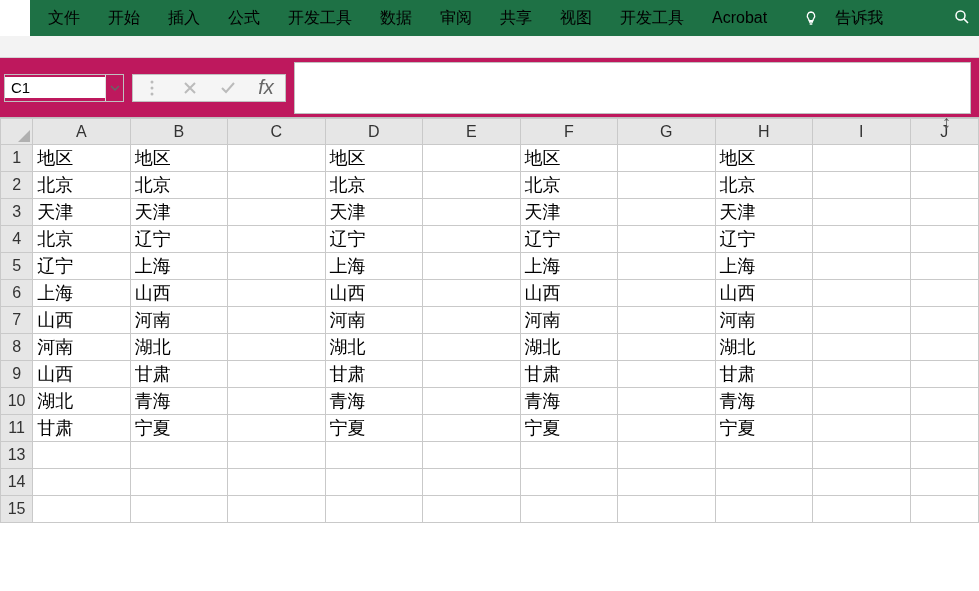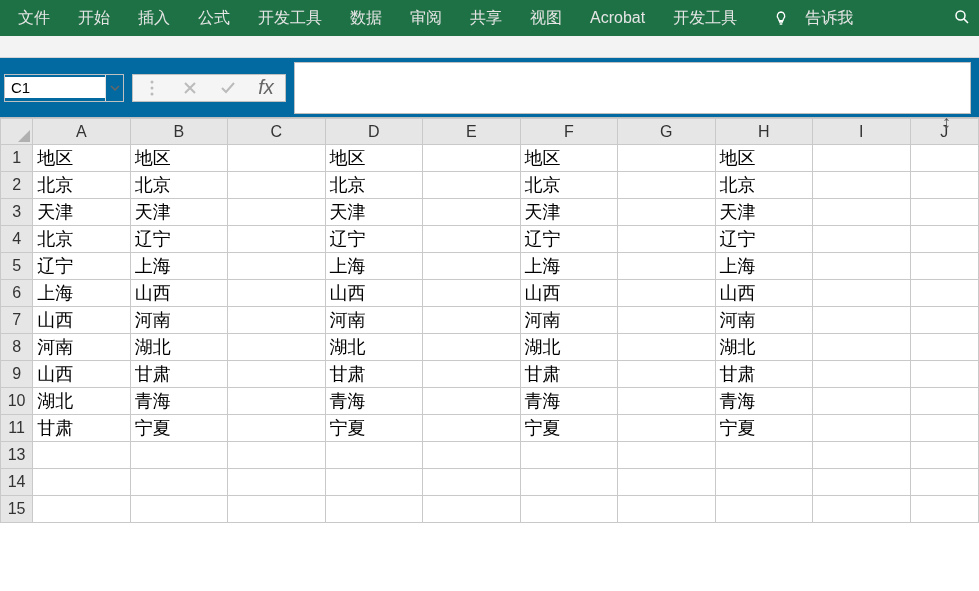--- a/index.html
+++ b/index.html
@@ -1,24 +1,25 @@
 <!DOCTYPE html>
 <html><head>
 <meta charset="utf-8">
 <style>
   * { box-sizing: border-box; margin: 0; padding: 0; }
   body { font-family: "Microsoft YaHei", "SimSun", Arial, sans-serif; font-size: 14px; background: #fff; width: 979px; height: 591px; overflow: hidden; }
 
   .ribbon-tabs {
     background: #1e7145;
-    color: #e5e5e5;
+    color: #000000;
     height: 36px;
     display: flex;
     align-items: center;
     padding: 0 4px;
+    margin-left: 30px;
   }
   .ribbon-tab {
     padding: 0 14px;
     height: 100%;
     display: flex;
     align-items: center;
     font-size: 16px;
     cursor: pointer;
   }
   .tell-me { display: flex; align-items: center; gap: 16px; margin-left: 8px; }
@@ -28,21 +29,21 @@
   .ribbon-body {
     background: #f3f3f3;
     height: 22px;
     border-bottom: 1px solid #d4d4d4;
   }
 
   .formula-bar {
     display: flex;
     align-items: center;
     height: 60px;
-    background: #0369a1;
+    background: #be185d;
     border-bottom: 1px solid #c0c0c0;
   }
   .name-box-wrap {
     display: flex;
     align-items: center;
     border: 1px solid #c0c0c0;
     margin: 2px 4px;
     height: 28px;
   }
   .name-box {
@@ -128,22 +129,22 @@
 <div class="ribbon-tabs">
   <div class="ribbon-tab">文件</div>
   <div class="ribbon-tab">开始</div>
   <div class="ribbon-tab">插入</div>
   <div class="ribbon-tab">公式</div>
   <div class="ribbon-tab">开发工具</div>
   <div class="ribbon-tab">数据</div>
   <div class="ribbon-tab">审阅</div>
   <div class="ribbon-tab">共享</div>
   <div class="ribbon-tab">视图</div>
+  <div class="ribbon-tab">开发工具</div>
   <div class="ribbon-tab">Acrobat</div>
-  <div class="ribbon-tab">开发工具</div>
   <div class="tell-me ribbon-tab">
     <svg class="bulb-icon" viewBox="0 0 24 24" fill="none" stroke="#fff" stroke-width="2">
       <path d="M9 18h6M10 21h4M12 3a6 6 0 0 0-4 10c1 1 1 2 1 3h6c0-1 0-2 1-3a6 6 0 0 0-4-10z"></path>
     </svg>
     <span>告诉我</span>
   </div>
   <div class="search-icon-right">
     <svg width="18" height="18" viewBox="0 0 24 24" fill="none" stroke="#fff" stroke-width="2">
         <circle cx="10" cy="10" r="6"></circle>
         <line x1="20" y1="20" x2="14.5" y2="14.5"></line>

